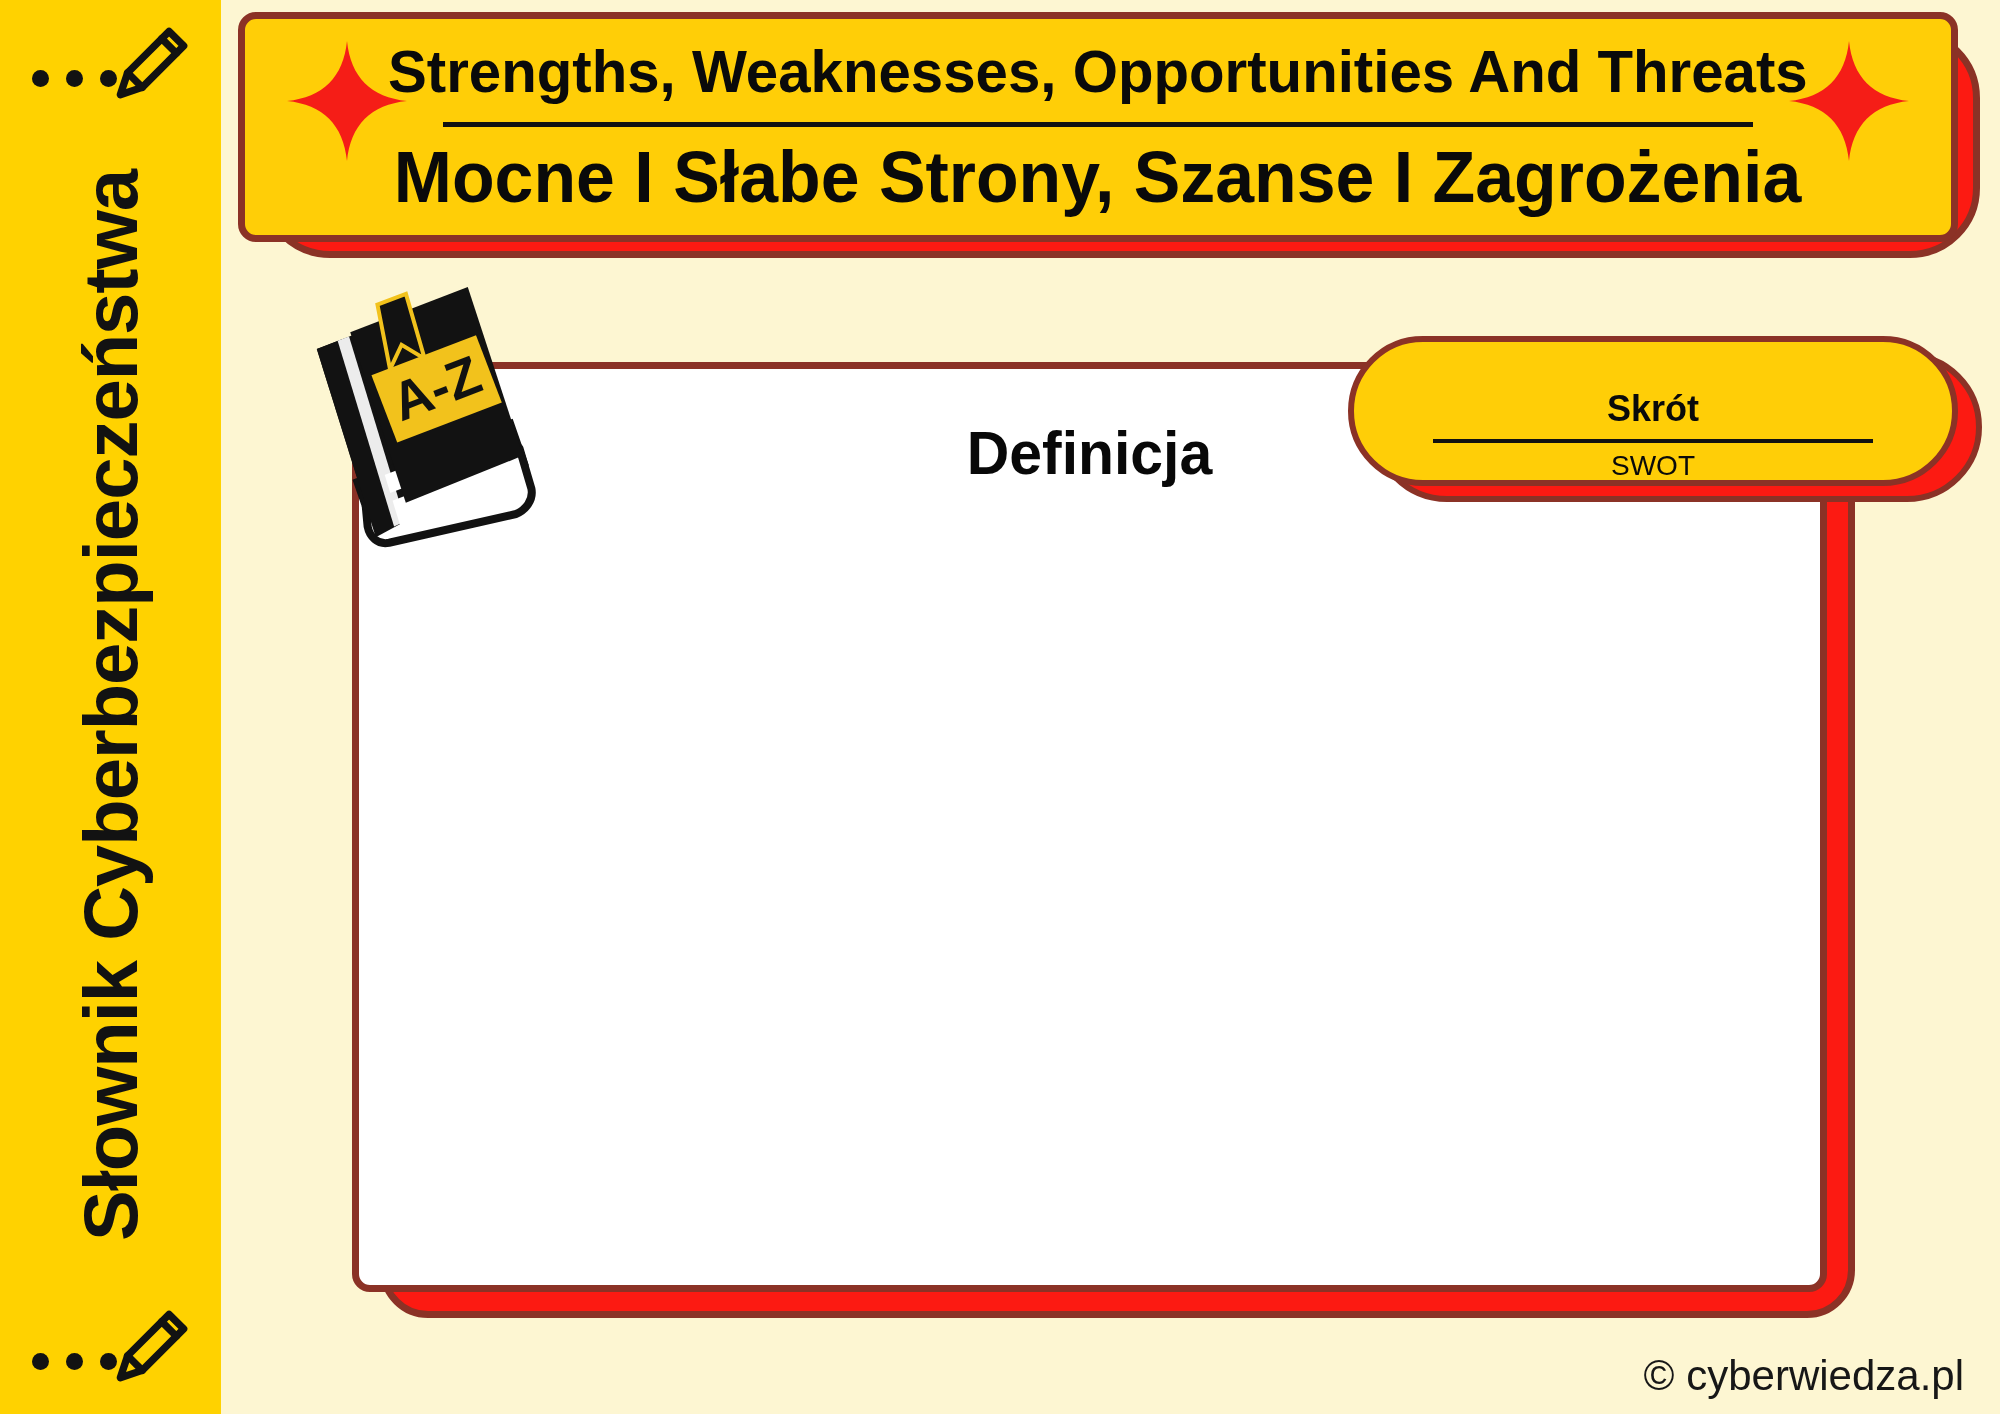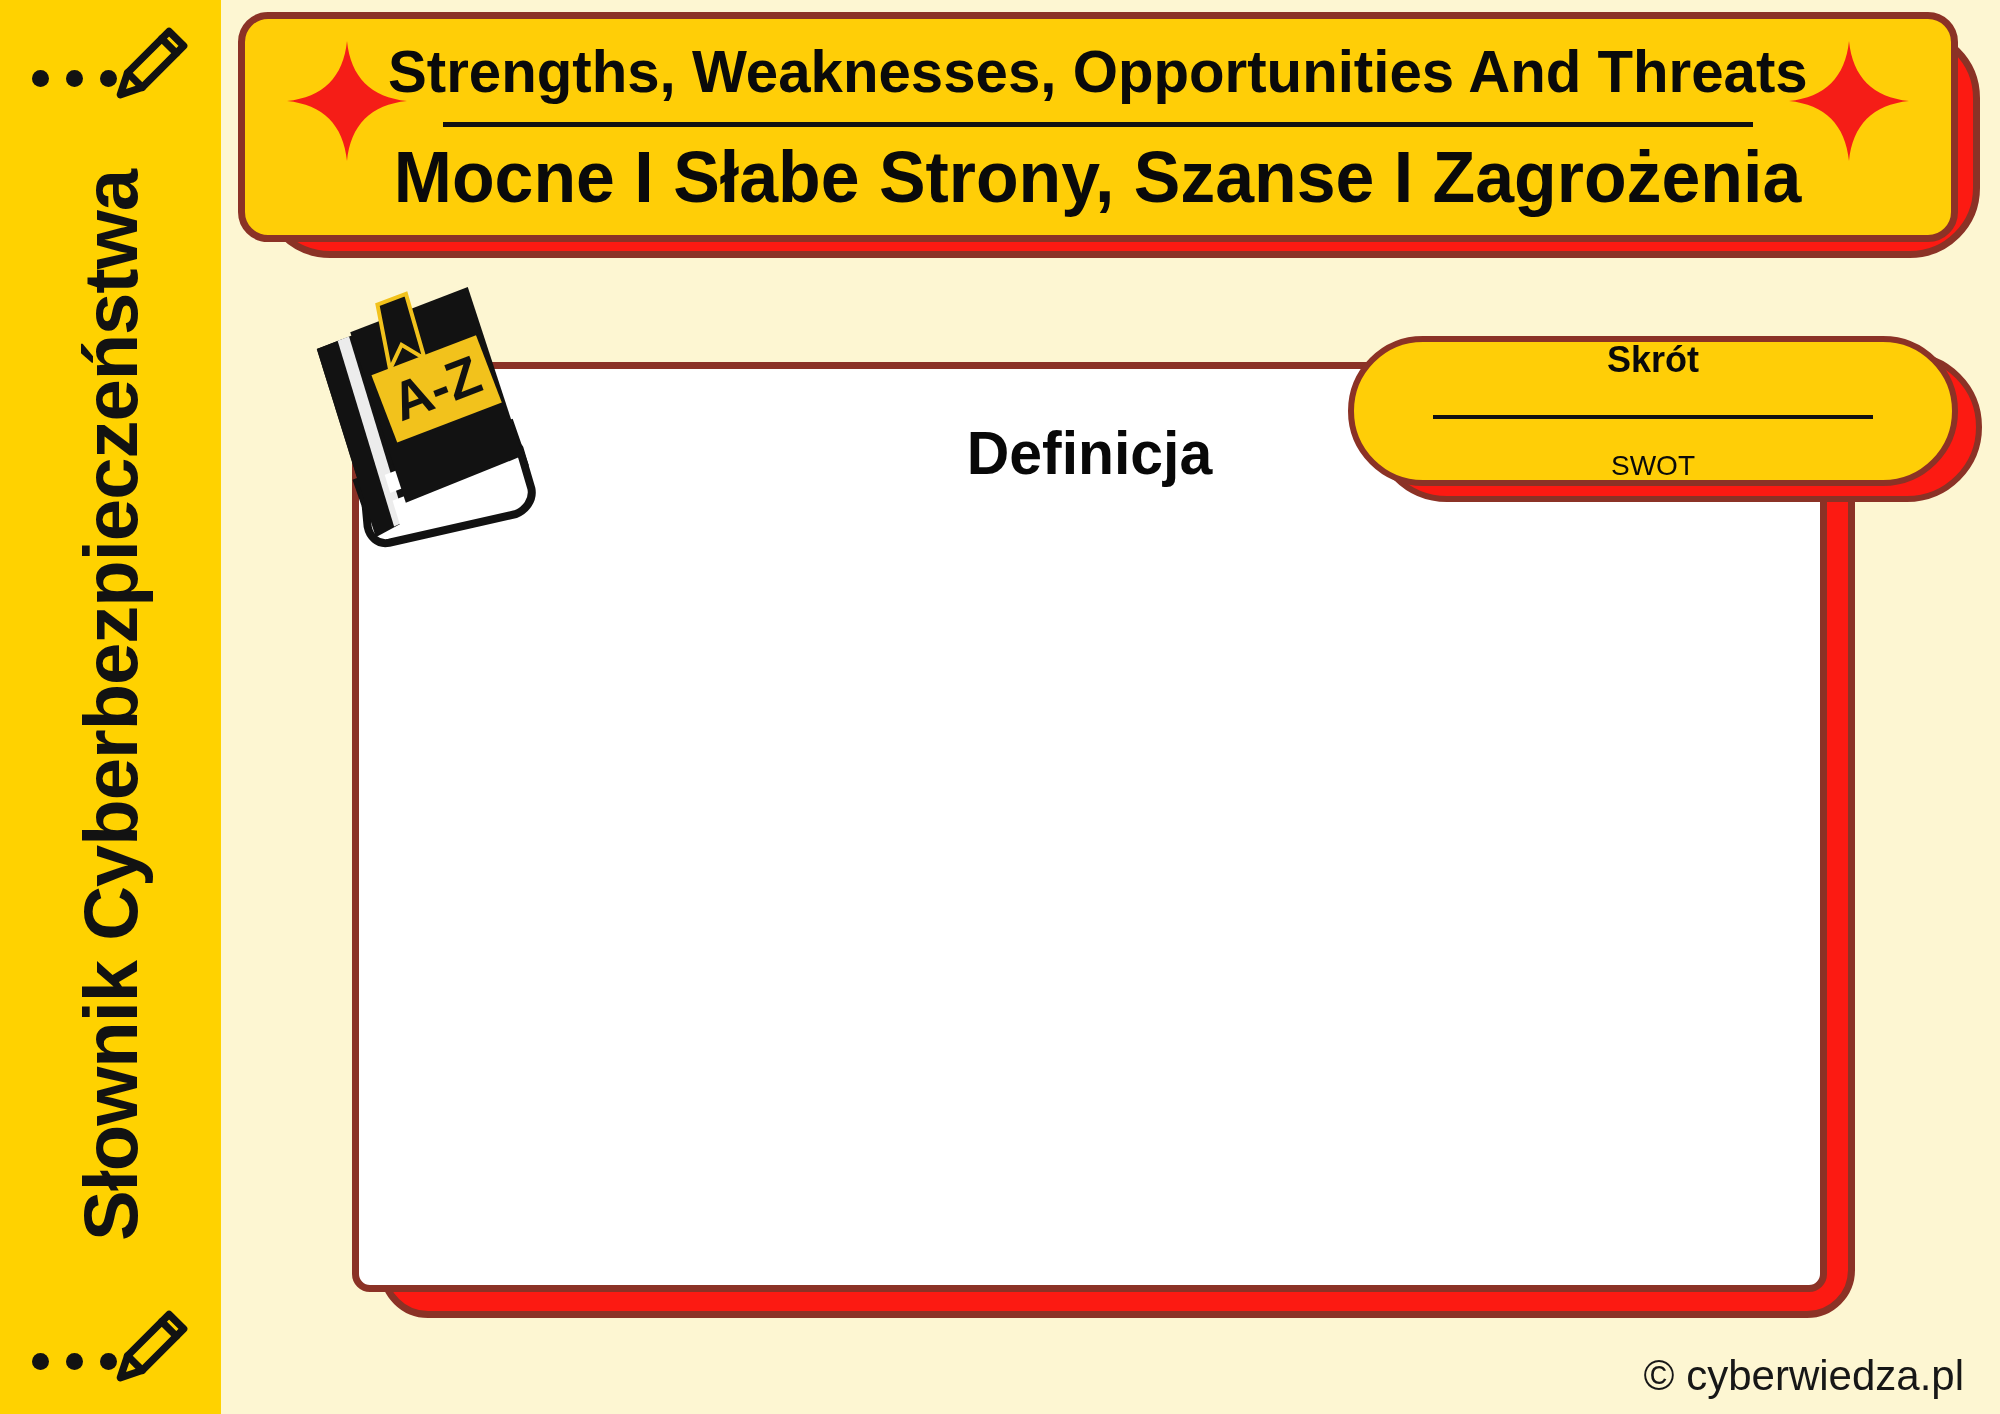--- a/index.html
+++ b/index.html
@@ -76,21 +76,21 @@
     border: 7px solid #8B3226;
     border-radius: 70px;
     z-index: 10;
   }
   #header-pill {
     position: absolute;
     left: 238px; top: 12px;
     width: 1720px; height: 230px;
     background: #FFCE07;
     border: 7px solid #8B3226;
-    border-radius: 30px;
+    border-radius: 18px;
     z-index: 11;
     display: flex;
     flex-direction: column;
     align-items: center;
     justify-content: center;
     padding: 0 18px;
   }
 
   .sparkle { position: absolute; top: 22px; width: 120px; height: 120px; }
   .sparkle.left  { left: 42px; }
@@ -184,21 +184,21 @@
     position: absolute;
     left: 1348px; top: 336px;
     width: 610px; height: 150px;
     background: #FFCE07;
     border: 6px solid #8B3226;
     border-radius: 75px;
     z-index: 15;
     display: flex;
     flex-direction: column;
     align-items: center;
-    justify-content: space-between;
+    justify-content: flex-end;
   }
   #abbr-label {
     font-family: "Liberation Sans Narrow", "Liberation Sans", sans-serif;
     font-weight: 700;
     font-size: 36px;
     color: #0A0A0A;
     line-height: 1;
     font-stretch: condensed;
   }
   #abbr-rule {

